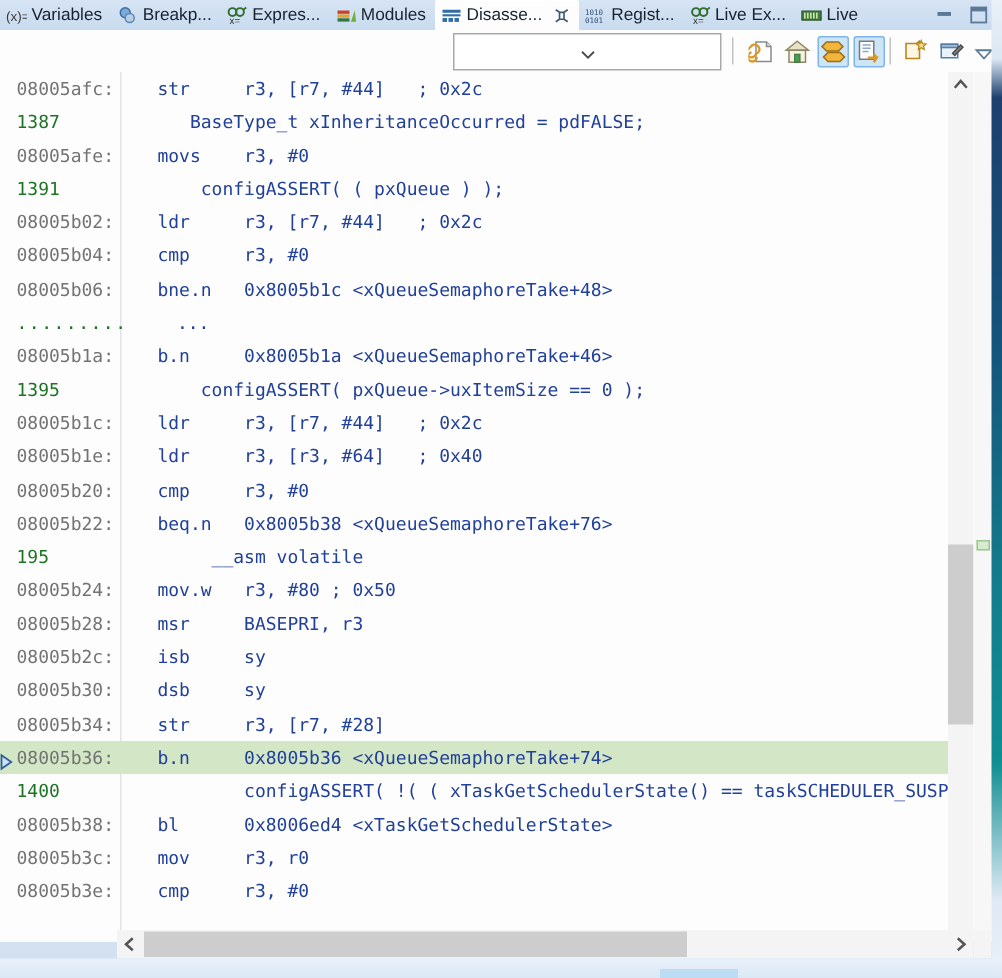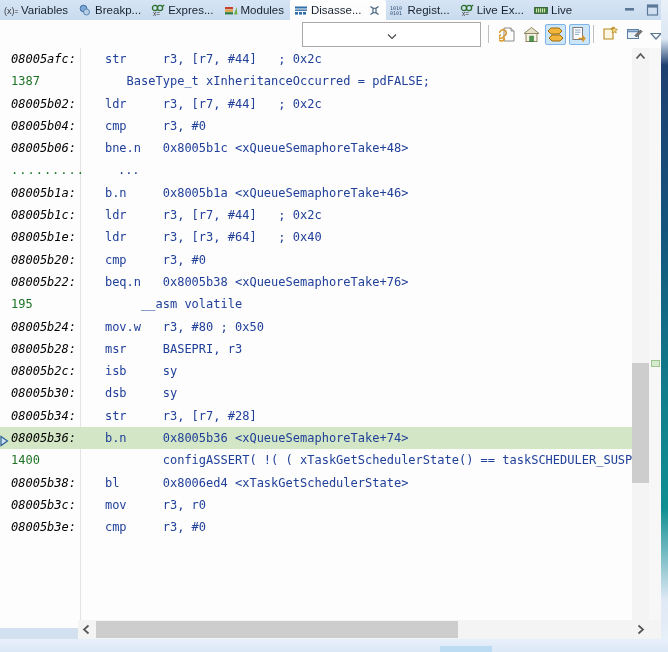--- a/index.html
+++ b/index.html
@@ -80,21 +80,21 @@
     position:absolute;left:0;top:0;width:632px;height:575px;
     overflow:hidden;
     font-family:"DejaVu Sans Mono","Liberation Mono",monospace;
     font-size:12px;
   }
   .cline{
     position:relative;height:22.3px;line-height:22.3px;white-space:pre;
     padding-left:11px;
   }
   .cline.hl{background:#d3e6c5;}
-  .cline .addr{color:#000000;font-style:italic;}
+  .cline .addr{color:#737373;}
   .cline .lnum{color:#1d7324;}
   .cline .mn{color:#21409a;}
   .cline .ops{color:#21409a;text-align:center;}
   .cline .src{color:#21409a;}
   .cline .dots{color:#1d7324;letter-spacing:1px;}
   .cline .srcdots{color:#21409a;}
   .pcarrow{
     position:absolute;left:0px;top:5px;width:10px;height:12px;
   }
   
@@ -318,25 +318,28 @@
     <svg width="14" height="12" viewBox="0 0 14 12">
         <path d="M2 3.5 H12 L7 9 Z" fill="none" stroke="#5b7897" stroke-width="1.2"></path>
       </svg>
   </div>
 
   <div class="editor-frame">
     <div class="addrcol-sep"></div>
     <div class="codearea" id="codearea">
         <div class="cline"><span class="addr">08005afc:    </span><span class="mn">str     </span><span class="ops">r3, [r7, #44]   ; 0x2c</span></div>
         <div class="cline"><span class="lnum">1387         </span><span class="src">   BaseType_t xInheritanceOccurred = pdFALSE;</span></div>
+        <div class="cline"><span class="addr">08005afe:    </span><span class="mn">movs    </span><span class="ops">r3, #0</span></div>
+        <div class="cline"><span class="lnum">1391         </span><span class="src">    configASSERT( ( pxQueue ) );</span></div>
         <div class="cline"><span class="addr">08005b02:    </span><span class="mn">ldr     </span><span class="ops">r3, [r7, #44]   ; 0x2c</span></div>
         <div class="cline"><span class="addr">08005b04:    </span><span class="mn">cmp     </span><span class="ops">r3, #0</span></div>
         <div class="cline"><span class="addr">08005b06:    </span><span class="mn">bne.n   </span><span class="ops">0x8005b1c &lt;xQueueSemaphoreTake+48&gt;</span></div>
         <div class="cline"><span class="dots">.........    </span><span class="srcdots">...</span></div>
         <div class="cline"><span class="addr">08005b1a:    </span><span class="mn">b.n     </span><span class="ops">0x8005b1a &lt;xQueueSemaphoreTake+46&gt;</span></div>
+        <div class="cline"><span class="lnum">1395         </span><span class="src">    configASSERT( pxQueue-&gt;uxItemSize == 0 );</span></div>
         <div class="cline"><span class="addr">08005b1c:    </span><span class="mn">ldr     </span><span class="ops">r3, [r7, #44]   ; 0x2c</span></div>
         <div class="cline"><span class="addr">08005b1e:    </span><span class="mn">ldr     </span><span class="ops">r3, [r3, #64]   ; 0x40</span></div>
         <div class="cline"><span class="addr">08005b20:    </span><span class="mn">cmp     </span><span class="ops">r3, #0</span></div>
         <div class="cline"><span class="addr">08005b22:    </span><span class="mn">beq.n   </span><span class="ops">0x8005b38 &lt;xQueueSemaphoreTake+76&gt;</span></div>
         <div class="cline"><span class="lnum">195          </span><span class="src">     __asm volatile</span></div>
         <div class="cline"><span class="addr">08005b24:    </span><span class="mn">mov.w   </span><span class="ops">r3, #80 ; 0x50</span></div>
         <div class="cline"><span class="addr">08005b28:    </span><span class="mn">msr     </span><span class="ops">BASEPRI, r3</span></div>
         <div class="cline"><span class="addr">08005b2c:    </span><span class="mn">isb     </span><span class="ops">sy</span></div>
         <div class="cline"><span class="addr">08005b30:    </span><span class="mn">dsb     </span><span class="ops">sy</span></div>
         <div class="cline"><span class="addr">08005b34:    </span><span class="mn">str     </span><span class="ops">r3, [r7, #28]</span></div>

